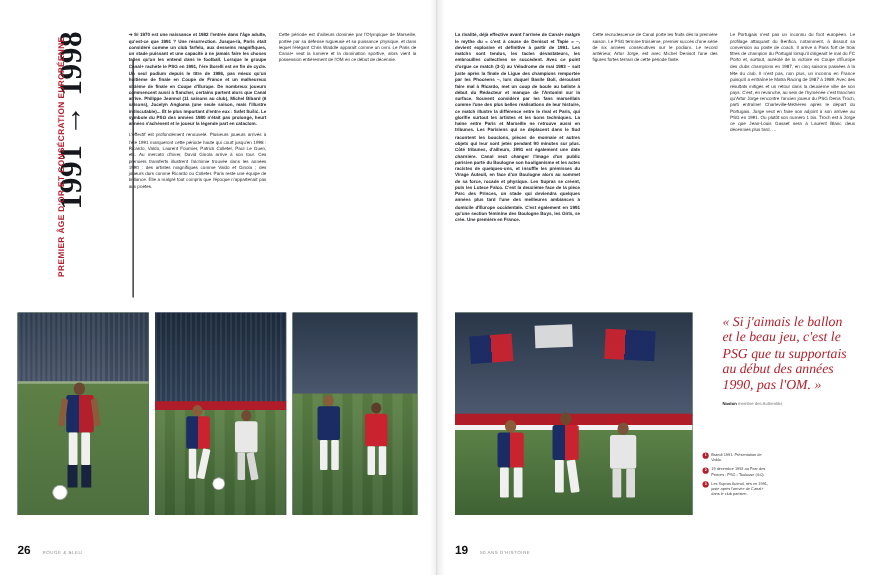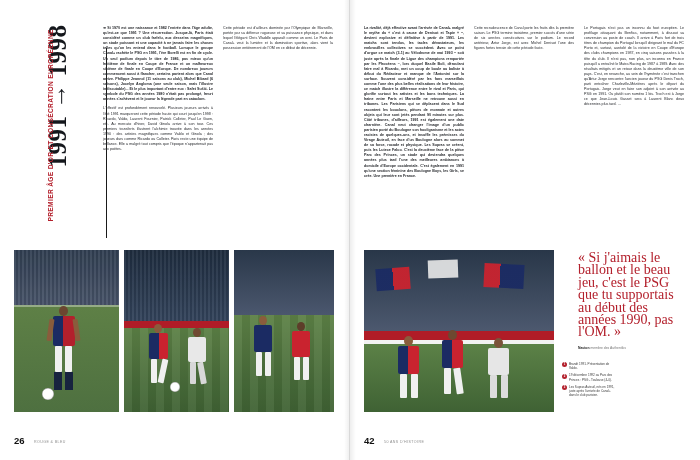--- a/index.html
+++ b/index.html
@@ -187,23 +187,24 @@
   }
 
   
   .pullquote {
     position: absolute;
     left: 228px; top: 252px;
     width: 106px;
   }
   .pullquote .q {
     font-family: "Liberation Serif", serif;
-    font-size: 14px;
+    font-size: 11px;
     line-height: 12.4px;
     color: #b3202c;
+    font-style: italic;
   }
   .pullquote .attr {
     margin-top: 7px;
     font-size: 3.4px;
     color: #222;
     font-weight: bold;
   }
   .pullquote .attr em {
     font-weight: normal;
     font-style: normal;
@@ -379,18 +380,18 @@
     </div>
 
     <div class="pullquote">
       <div class="q">« Si j'aimais le ballon et le beau jeu, c'est le PSG que tu supportais au début des années 1990, pas l'OM. »</div>
       <div class="attr">
         <span>Naston</span>
         <em>membre des Authentiks</em>
       </div>
     </div>
 
-    <div class="folio r">42</div>
+    <div class="folio r">19</div>
     <div class="runhead r">50 ans d'histoire</div>
   </div>
 
   <div class="gutter"></div>
 </div>
 
 </body></html>

